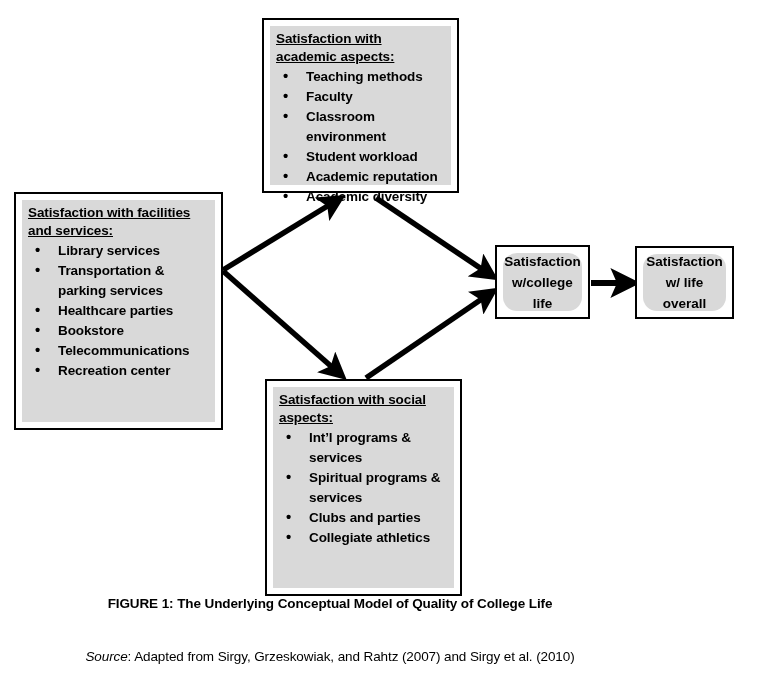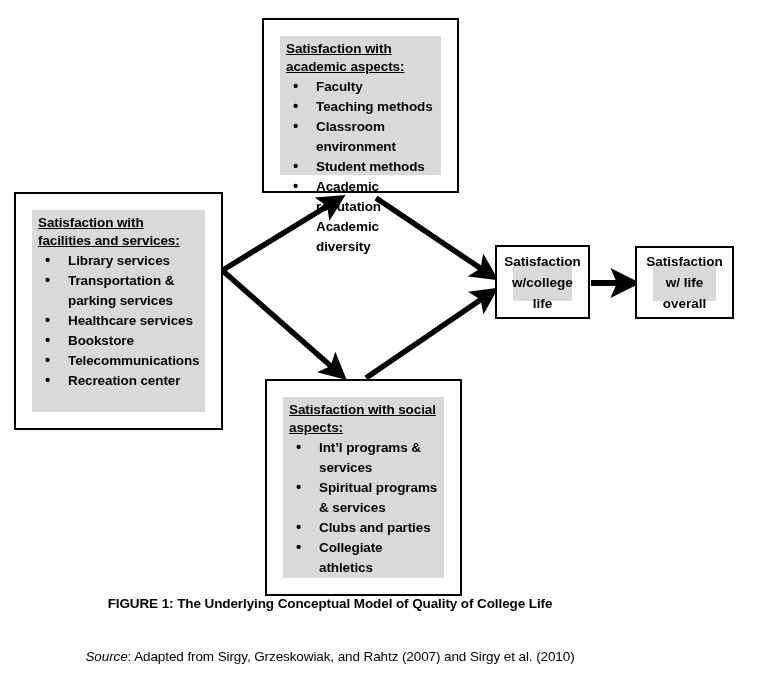--- a/index.html
+++ b/index.html
@@ -16,21 +16,21 @@
     width: 768px;
     height: 674px;
     background: #ffffff;
     overflow: hidden;
   }
   .node {
     position: absolute;
     box-sizing: border-box;
     border: 2px solid #000000;
     background: #ffffff;
-    padding: 16px;
+    padding: 6px;
   }
   .node-inner {
     background: #d9d9d9;
     width: 100%;
     height: 100%;
     box-sizing: border-box;
     padding: 4px 6px 4px 6px;
   }
   .node-title {
     font-weight: bold;
@@ -81,20 +81,21 @@
   .terminal .node-inner {
     display: flex;
     flex-direction: column;
     align-items: center;
     justify-content: center;
     text-align: center;
     font-weight: bold;
     font-size: 13.5px;
     line-height: 21px;
     padding: 0;
+    border-radius: 14px;
   }
 
   
   #arrows {
     position: absolute;
     left: 0; top: 0;
     width: 768px;
     height: 674px;
     pointer-events: none;
   }
@@ -142,36 +143,36 @@
 
     <line x1="591" y1="283" x2="632" y2="283" stroke="#000000" stroke-width="6" marker-end="url(#ah)"></line>
   </svg>
 
   <div class="node" id="node-facilities">
     <div class="node-inner">
       <div class="node-title">Satisfaction with facilities and services:</div>
       <ul class="bullets">
         <li>Library services</li>
         <li>Transportation &amp; parking services</li>
-        <li>Healthcare services</li>
+        <li>Healthcare parties</li>
         <li>Bookstore</li>
         <li>Telecommunications</li>
         <li>Recreation center</li>
       </ul>
     </div>
   </div>
 
   <div class="node" id="node-academic">
     <div class="node-inner">
       <div class="node-title">Satisfaction with academic aspects:</div>
       <ul class="bullets">
+        <li>Teaching methods</li>
         <li>Faculty</li>
-        <li>Teaching methods</li>
         <li>Classroom environment</li>
-        <li>Student methods</li>
+        <li>Student workload</li>
         <li>Academic reputation</li>
         <li>Academic diversity</li>
       </ul>
     </div>
   </div>
 
   <div class="node" id="node-social">
     <div class="node-inner">
       <div class="node-title">Satisfaction with social aspects:</div>
       <ul class="bullets">

